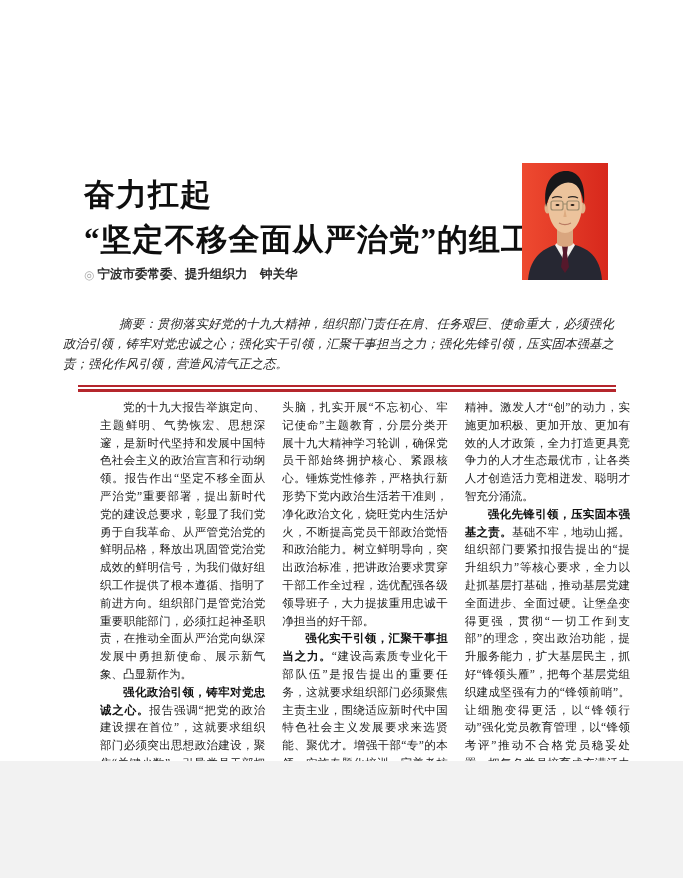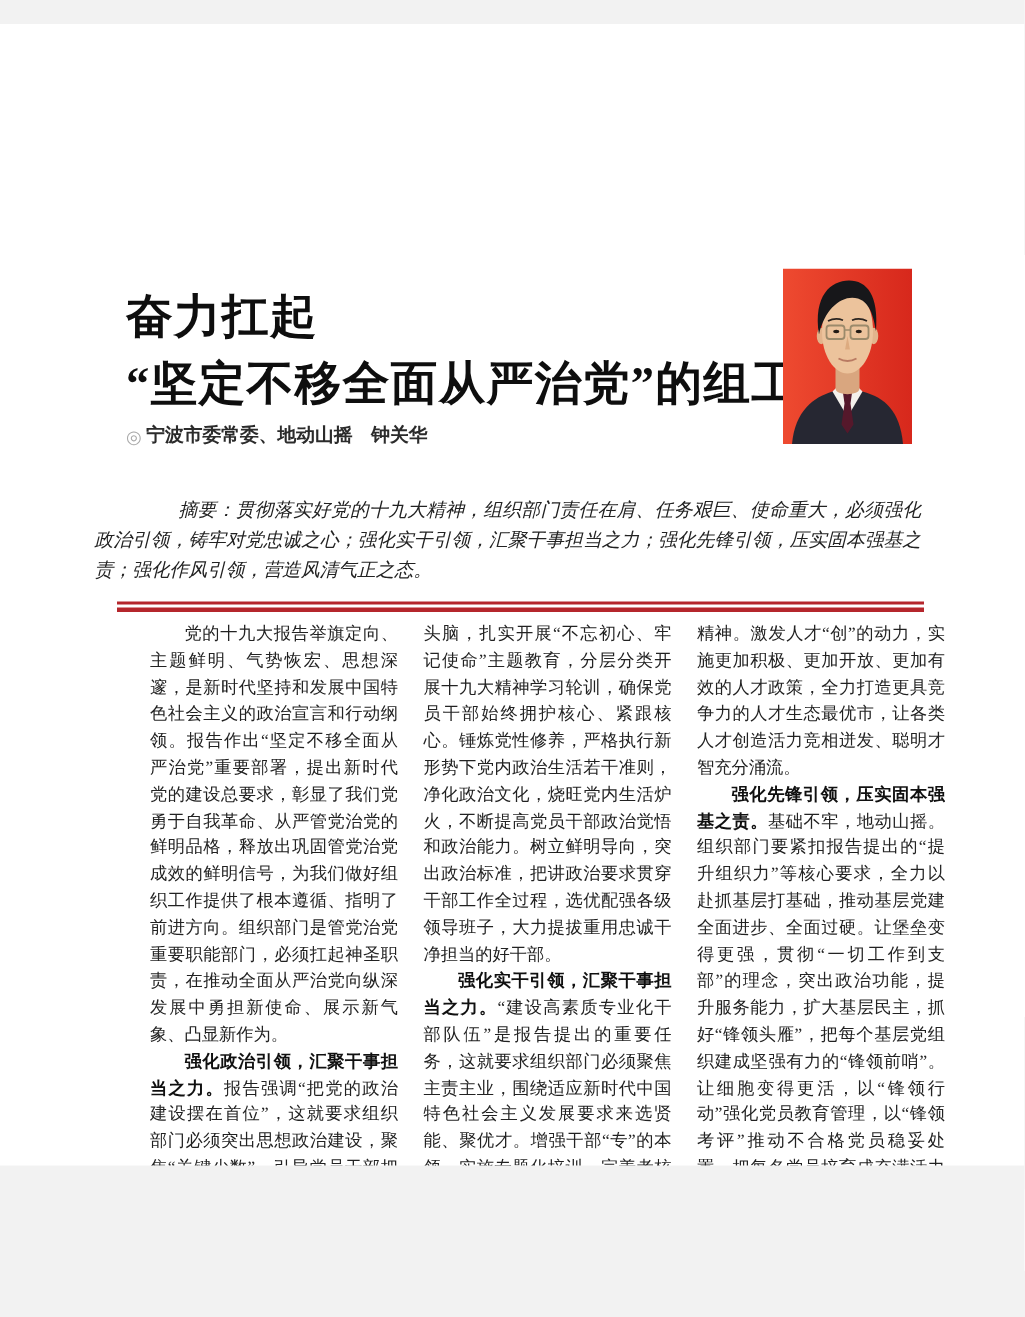--- a/index.html
+++ b/index.html
@@ -1,17 +1,17 @@
 <!DOCTYPE html>
 <html><head>
 <meta charset="utf-8">
 <style>
   html,body { margin:0; padding:0; background:#f2f2f2; }
   .page {
-    position:relative; width:683px; height:761px; margin:16px auto;
+    position:relative; width:683px; height:761px; margin:0 auto;
     background:#ffffff; overflow:hidden;
     font-family:"Liberation Serif", serif; color:#1e1e1e;
   }
   
   .title {
     position:absolute; left:84px; top:172px; width:440px;
     font-size:31px; font-weight:bold; line-height:45px;
     letter-spacing:1px; color:#0e0e0e;
     font-family:"Liberation Serif", serif;
   }
@@ -107,32 +107,32 @@
     <rect x="45" y="38" width="12" height="9" rx="2" fill="none" stroke="#9b8a6b" stroke-width="1.2"></rect>
     <line x1="41" y1="41" x2="45" y2="41" stroke="#9b8a6b" stroke-width="1"></line>
     <ellipse cx="35.5" cy="42" rx="2" ry="1.1" fill="#221a14"></ellipse>
     <ellipse cx="50.5" cy="42" rx="2" ry="1.1" fill="#221a14"></ellipse>
     <path d="M43 45 l 1.6 9 h -3.2 Z" fill="#ddab80"></path>
     <path d="M37 60 q 6 3.2 12 0" stroke="#b97a62" stroke-width="1.3" fill="none"></path>
   </svg>
 
   <div class="byline">
     <span class="marker">◎</span>
-    <span>宁波市委常委、地动山摇　钟关华</span>
+    <span>宁波市委常委、提升组织力　钟关华</span>
   </div>
 
   <div class="abstract">
     <span class="abs-label">摘要：</span><span>贯彻落实好党的十九大精神，组织部门责任在肩、任务艰巨、使命重大，必须强化政治引领，铸牢对党忠诚之心；强化实干引领，汇聚干事担当之力；强化先锋引领，压实固本强基之责；强化作风引领，营造风清气正之态。</span>
   </div>
 
   <div class="rule"></div>
 
   <div class="body">
     <p><span class="lead"></span><span>党的十九大报告举旗定向、主题鲜明、气势恢宏、思想深邃，是新时代坚持和发展中国特色社会主义的政治宣言和行动纲领。报告作出“坚定不移全面从严治党”重要部署，提出新时代党的建设总要求，彰显了我们党勇于自我革命、从严管党治党的鲜明品格，释放出巩固管党治党成效的鲜明信号，为我们做好组织工作提供了根本遵循、指明了前进方向。组织部门是管党治党重要职能部门，必须扛起神圣职责，在推动全面从严治党向纵深发展中勇担新使命、展示新气象、凸显新作为。</span></p>
-    <p><span class="lead">强化政治引领，汇聚干事担当之力。</span><span>报告强调“把党的政治建设摆在首位”，这就要求组织部门必须突出思想政治建设，聚焦“关键少数”，引导党员干部把信仰铸进灵魂、忠诚融入血脉。夯实信仰基石，坚持用习近平新时代中国特色社会主义思想武装头脑，扎实开展“不忘初心、牢记使命”主题教育，分层分类开展十九大精神学习轮训，确保党员干部始终拥护核心、紧跟核心。锤炼党性修养，严格执行新形势下党内政治生活若干准则，净化政治文化，烧旺党内生活炉火，不断提高党员干部政治觉悟和政治能力。树立鲜明导向，突出政治标准，把讲政治要求贯穿干部工作全过程，选优配强各级领导班子，大力提拔重用忠诚干净担当的好干部。</span></p>
+    <p><span class="lead">强化政治引领，铸牢对党忠诚之心。</span><span>报告强调“把党的政治建设摆在首位”，这就要求组织部门必须突出思想政治建设，聚焦“关键少数”，引导党员干部把信仰铸进灵魂、忠诚融入血脉。夯实信仰基石，坚持用习近平新时代中国特色社会主义思想武装头脑，扎实开展“不忘初心、牢记使命”主题教育，分层分类开展十九大精神学习轮训，确保党员干部始终拥护核心、紧跟核心。锤炼党性修养，严格执行新形势下党内政治生活若干准则，净化政治文化，烧旺党内生活炉火，不断提高党员干部政治觉悟和政治能力。树立鲜明导向，突出政治标准，把讲政治要求贯穿干部工作全过程，选优配强各级领导班子，大力提拔重用忠诚干净担当的好干部。</span></p>
     <p><span class="lead">强化实干引领，汇聚干事担当之力。</span><span>“建设高素质专业化干部队伍”是报告提出的重要任务，这就要求组织部门必须聚焦主责主业，围绕适应新时代中国特色社会主义发展要求来选贤能、聚优才。增强干部“专”的本领，实施专题化培训，完善考核评价体系，超前储备优秀年轻干部，注重在宁波“名城名都”建设主战场培养干部专业能力、专业精神。激发人才“创”的动力，实施更加积极、更加开放、更加有效的人才政策，全力打造更具竞争力的人才生态最优市，让各类人才创造活力竞相迸发、聪明才智充分涌流。</span></p>
     <p><span class="lead">强化先锋引领，压实固本强基之责。</span><span>基础不牢，地动山摇。组织部门要紧扣报告提出的“提升组织力”等核心要求，全力以赴抓基层打基础，推动基层党建全面进步、全面过硬。让堡垒变得更强，贯彻“一切工作到支部”的理念，突出政治功能，提升服务能力，扩大基层民主，抓好“锋领头雁”，把每个基层党组织建成坚强有力的“锋领前哨”。让细胞变得更活，以“锋领行动”强化党员教育管理，以“锋领考评”推动不合格党员稳妥处置，把每名党员培育成充满活力的战斗员。</span></p>
     <p><span class="lead">强化作风引领，铸牢对党忠诚之心。</span><span>报告进一步强调了“持之以恒正风肃纪”的鲜明态度，组织部门要站好岗、放好哨，抓常抓细抓长，织密干部管理监督网。开启“探照灯”，全程实施干部选任纪实，全面推行“一报告两评议”，全力防止“带病提拔”，营造风清气正选人用人环境。通上“高压电”，落实个人有关事项报告、提醒函询诫勉等规定，让干部知敬畏、存戒惧、守底线，习惯在受监督和约束的环境中工作生活。</span></p>
   </div>
 
   <div class="footer">
     <span class="logo-box"></span>
     <span class="mag-name">共产党员</span>
     <span class="issue">2017.11</span>
     <span class="pagenum">63</span>

